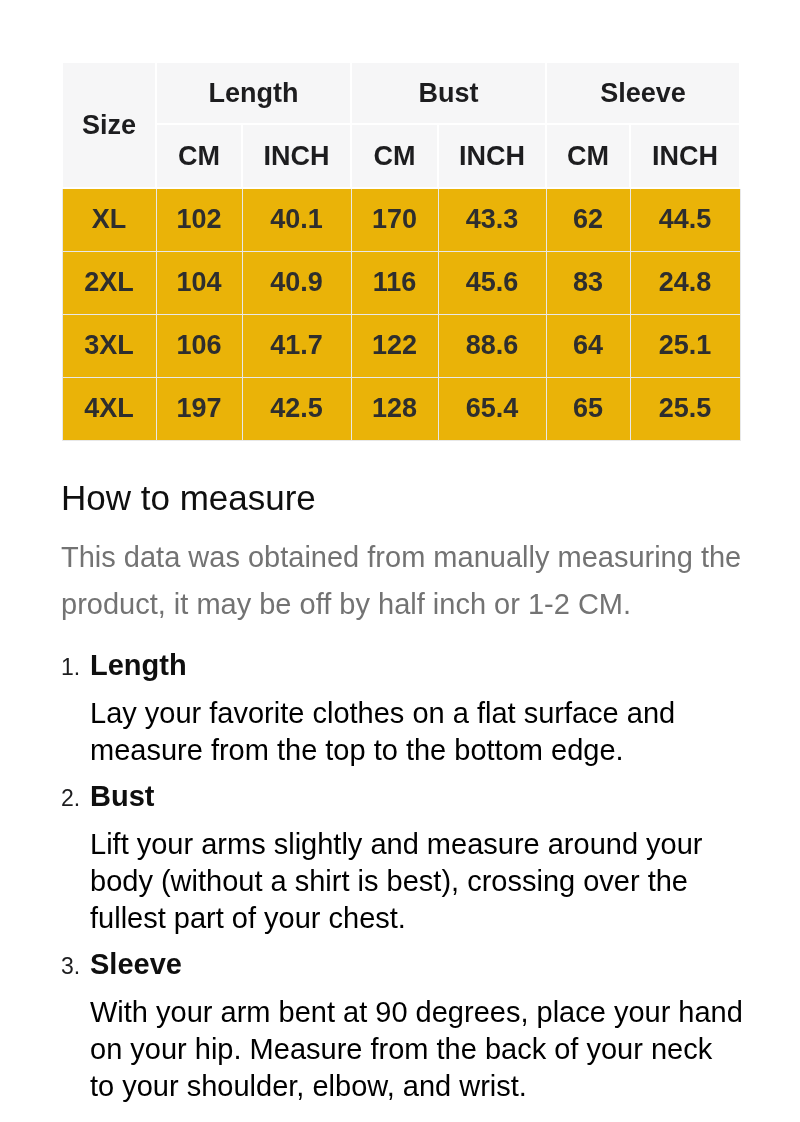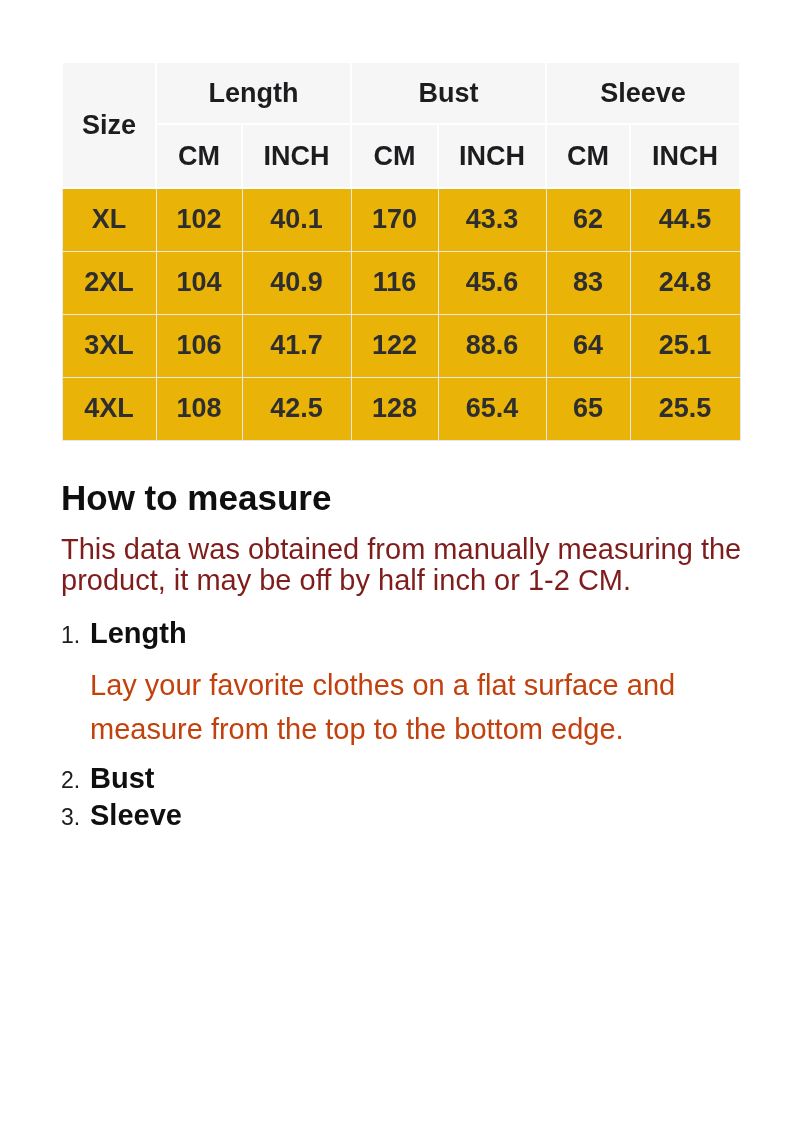--- a/index.html
+++ b/index.html
@@ -36,50 +36,50 @@
     color: #2e2e2e;
     background: #eab308;
     font-weight: bold;
   }
 
   
   h2.htm-title {
     margin-top: 36px;
     font-size: 35px;
     line-height: 42px;
-    font-weight: bold;
+    font-weight: normal;
     color: #0f0f0f;
   }
   p.htm-intro {
     margin-top: 15px;
     font-size: 29px;
-    line-height: 31px;
-    color: #7f1d1d;
+    line-height: 47px;
+    color: #737373;
   }
   .steps { margin-top: 20px; }
   .step-head { display: flex; align-items: baseline; }
   .step-num {
     flex: 0 0 29px;
     width: 29px;
     font-size: 23px;
     line-height: 35px;
     color: #1d1d1f;
   }
   .step-term {
     font-size: 29px;
     line-height: 35px;
     font-weight: bold;
     color: #0f0f0f;
   }
   .step-desc {
     margin: 10px 0 10px 29px;
     max-width: 654px;
     font-size: 29px;
-    line-height: 44px;
-    color: #c2410c;
+    line-height: 37px;
+    color: #000000;
   }
 </style>
 </head>
 <body>
 
 <div class="page">
 
   <table class="size-table">
     <colgroup>
       <col style="width:94px">
@@ -129,21 +129,21 @@
         <td>3XL</td>
         <td>106</td>
         <td>41.7</td>
         <td>122</td>
         <td>88.6</td>
         <td>64</td>
         <td>25.1</td>
       </tr>
       <tr>
         <td>4XL</td>
-        <td>108</td>
+        <td>197</td>
         <td>42.5</td>
         <td>128</td>
         <td>65.4</td>
         <td>65</td>
         <td>25.5</td>
       </tr>
     </tbody>
   </table>
 
   <h2 class="htm-title">How to measure</h2>
@@ -158,23 +158,25 @@
         <span class="step-term">Length</span>
       </div>
       <p class="step-desc">Lay your favorite clothes on a flat surface and measure from the top to the bottom edge.</p>
     </div>
 
     <div class="step">
       <div class="step-head">
         <span class="step-num">2.</span>
         <span class="step-term">Bust</span>
       </div>
+      <p class="step-desc">Lift your arms slightly and measure around your body (without a shirt is best), crossing over the fullest part of your chest.</p>
     </div>
 
     <div class="step">
       <div class="step-head">
         <span class="step-num">3.</span>
         <span class="step-term">Sleeve</span>
       </div>
+      <p class="step-desc">With your arm bent at 90 degrees, place your hand on your hip. Measure from the back of your neck to your shoulder, elbow, and wrist.</p>
     </div>
 
   </div>
 </div>
 
 </body></html>

